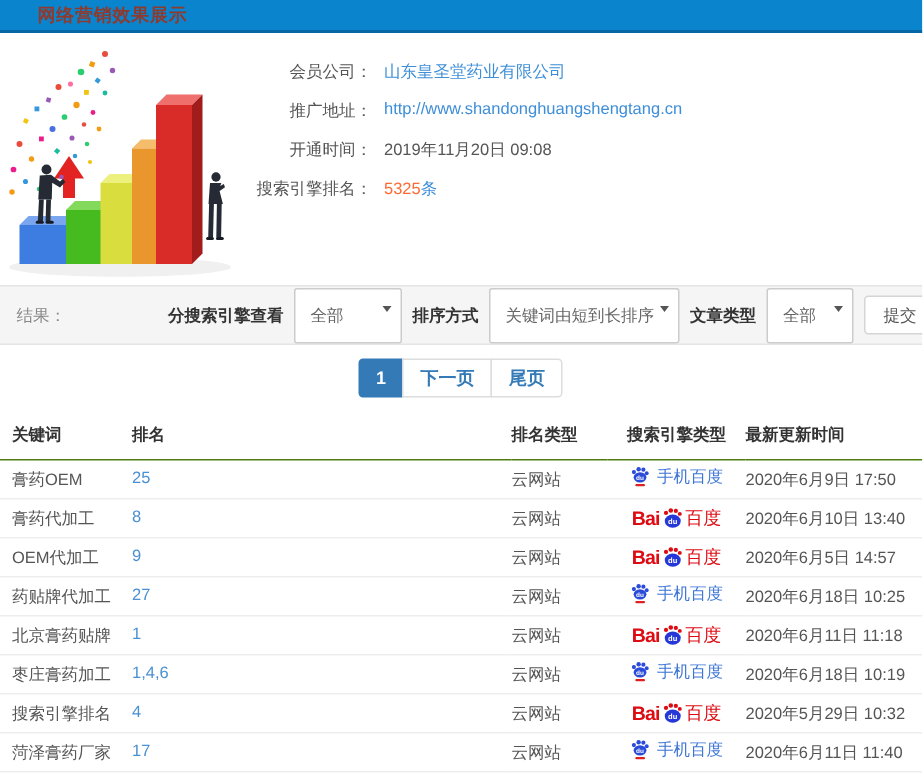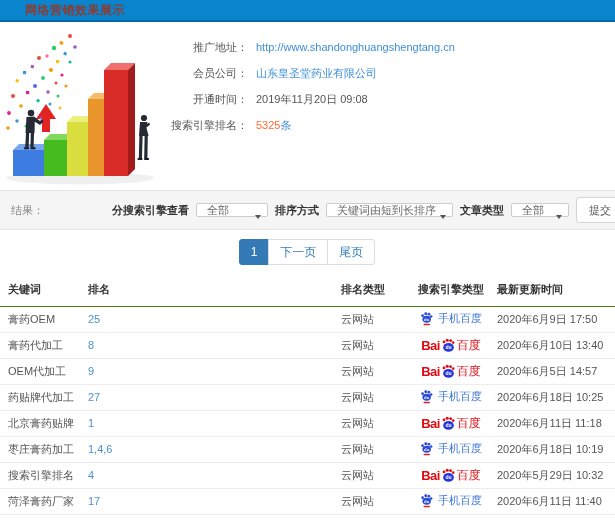--- a/index.html
+++ b/index.html
@@ -27,39 +27,39 @@
   .unit-blue { color:#3e8ed8; }
   
   .filter-bar {
     height:40px; background:#f5f5f5; border-top:1px solid #e4e4e4; border-bottom:1px solid #e4e4e4;
     display:flex; align-items:center; padding-left:11px;
   }
   .result-label { color:#888; }
   .filter-controls { margin-left:auto; display:flex; align-items:center; gap:7px; padding-right:0; }
   .filter-controls .flabel { font-weight:bold; color:#333; white-space:nowrap; }
   .sel {
-    background:#fff; border:1px solid #ccc; border-radius:2px; height:14px;
+    background:#fff; border:1px solid #ccc; border-radius:2px; height:37px;
     display:flex; align-items:center; padding:0 16px 0 10px; color:#666;
     position:relative; cursor:pointer; white-space:nowrap;
   }
   .sel .caret {
     position:absolute; right:6px; top:11px; width:0; height:0;
     border-left:3.5px solid transparent; border-right:3.5px solid transparent;
     border-top:4px solid #555;
   }
   .sel-engine { width:72px; }
   .sel-sort  { min-width:126px; }
   .sel-type  { width:58px; }
   .submit-btn {
     height:26px; background:#fff; border:1px solid #d5d5d5; border-radius:3px;
     color:#555; padding:0 12px; font-size:11px; cursor:pointer; margin-right:-9px;
     font-family:inherit;
   }
   
-  .pagination { margin-top:9px; height:27px; text-align:center; font-size:12px; }
+  .pagination { margin-top:9px; height:27px; text-align:center; font-size:12px;font-weight:bold; }
   .page-btn {
     display:inline-block; padding:6px 11px; border:1px solid #ddd; background:#fff;
     color:#337ab7; margin-left:-1px; cursor:pointer; line-height:1; vertical-align:top;
   }
   .page-btn.active { background:#337ab7; border-color:#337ab7; color:#fff; border-radius:3px 0 0 3px; }
   .page-btn.last  { border-radius:0 3px 3px 0; }
   
   table.results { width:615px; border-collapse:collapse; table-layout:fixed; margin-top:8px; }
   table.results th {
     text-align:left; font-size:11px; color:#333; font-weight:bold;
@@ -170,26 +170,26 @@
           <path d="M-4,4 L3.6,4 L2.8,6 L5.2,4.6 L6,6.8 L2.4,9.4 L4.6,18 L-5,18 Z" fill="#252a35"></path>
           <path d="M-4.6,18 L-1.4,18 L-2,40.4 L-5.2,40.4 Z" fill="#252a35"></path>
           <path d="M0.6,18 L3.8,18 L3.4,40.4 L0.2,40.4 Z" fill="#252a35"></path>
           <rect x="-6.6" y="40" width="5.2" height="2" rx="1" fill="#171b23"></rect>
           <rect x="0" y="40" width="5.2" height="2" rx="1" fill="#171b23"></rect>
         </g>
       </svg>
     </div>
     <div class="info-fields">
       <div class="info-row">
+        <span class="info-label">会员公司：</span>
+        <a class="info-value link">山东皇圣堂药业有限公司</a>
+      </div>
+      <div class="info-row">
         <span class="info-label">推广地址：</span>
         <a class="info-value link">http://www.shandonghuangshengtang.cn</a>
-      </div>
-      <div class="info-row">
-        <span class="info-label">会员公司：</span>
-        <a class="info-value link">山东皇圣堂药业有限公司</a>
       </div>
       <div class="info-row">
         <span class="info-label">开通时间：</span>
         <span class="info-value">2019年11月20日 09:08</span>
       </div>
       <div class="info-row">
         <span class="info-label" style="width:84px;flex-basis:84px;margin-left:-21px;">搜索引擎排名：</span>
         <span class="info-value"><span class="num-orange">5325</span><span class="unit-blue">条</span></span>
       </div>
     </div>

